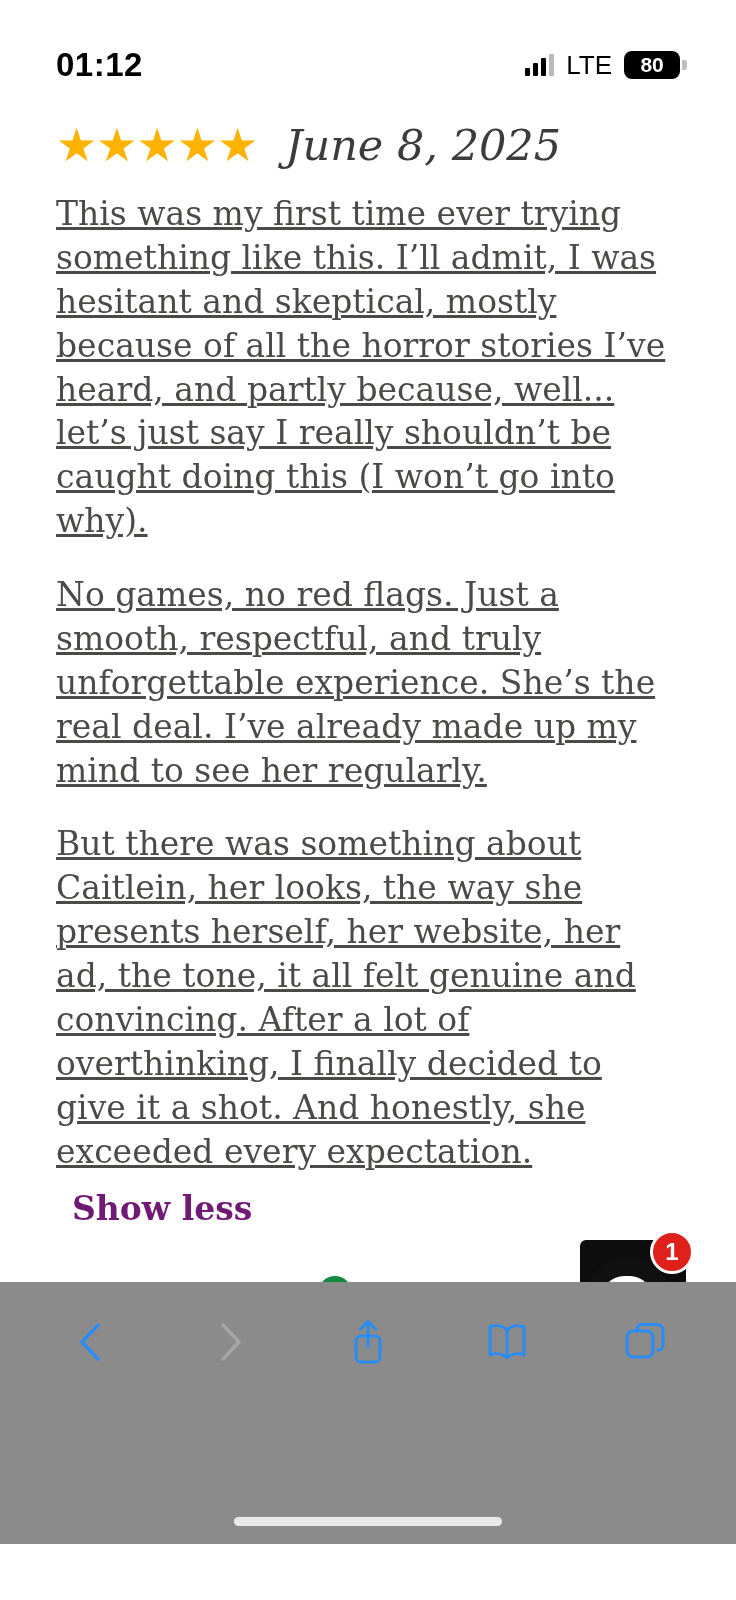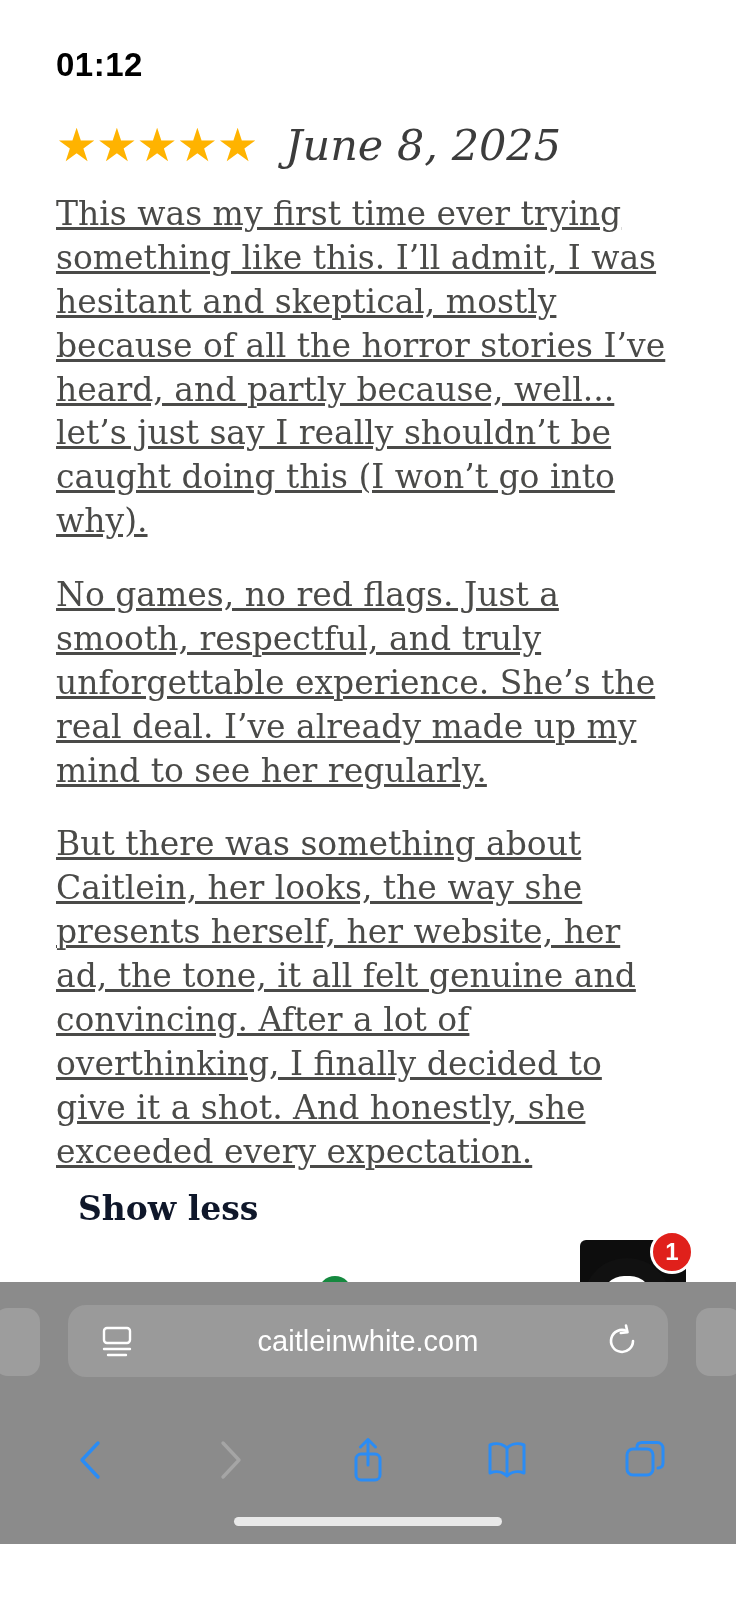--- a/index.html
+++ b/index.html
@@ -119,25 +119,25 @@
   .review-body p {
     font-family: "DejaVu Serif", serif;
     font-size: 33px;
     line-height: 1.33;
     color: #4a4a48;
     margin-bottom: 30px;
     text-decoration: underline;
   }
   .show-less {
     display: inline-block;
-    margin-left: 22px;
+    margin-left: 16px;
     font-family: "DejaVu Serif", serif;
     font-weight: 700;
     font-size: 33px;
-    color: #0f172a;
+    color: #701a75;
     margin-top: -14px;
   }
   .review-footer {
     display: flex;
     align-items: center;
     gap: 40px;
     margin-top: 48px;
   }
   .author {
     font-family: Liberation Mono, monospace;
@@ -296,20 +296,32 @@
     background: #e9e9e9;
   }
 </style>
 </head>
 <body>
 
 <div class="phone">
 
   <div class="statusbar">
     <div class="status-time">01:12</div>
+    <div class="status-right">
+      <div class="signal">
+        <i></i>
+          <i></i>
+          <i></i>
+          <i></i>
+      </div>
+      <div class="lte">LTE</div>
+      <div class="battery">
+        <span>80</span>
+      </div>
+    </div>
   </div>
 
   <div class="content">
     <div class="review-head">
       <div class="stars">★★★★★</div>
       <div class="review-date">June 8, 2025</div>
     </div>
 
     <div class="review-body">
       <p>This was my first time ever trying something like this. I’ll admit, I was hesitant and skeptical, mostly because of all the horror stories I’ve heard, and partly because, well... let’s just say I really shouldn’t be caught doing this (I won’t go into why).</p>
@@ -332,41 +344,20 @@
   </div>
 
   <div class="chat-widget">
     <div class="chat-square"></div>
     <div class="chat-circle"></div>
     <div class="chat-bubble"></div>
     <div class="chat-badge">1</div>
   </div>
 
   <div class="browser-chrome">
-    <div class="addressbar-row">
-      <div class="tab-peek left"></div>
-      <div class="tab-peek right"></div>
-
-      <div class="addressbar">
-        <span class="aa-icon">
-          <svg width="42" height="36" viewBox="0 0 42 36" aria-hidden="true">
-            <rect x="8" y="5" width="26" height="15" rx="3" fill="none" stroke="#ffffff" stroke-width="2.4"></rect>
-            <line x1="8" y1="26" x2="34" y2="26" stroke="#ffffff" stroke-width="2.4" stroke-linecap="round"></line>
-            <line x1="12" y1="32" x2="30" y2="32" stroke="#ffffff" stroke-width="2.4" stroke-linecap="round"></line>
-          </svg>
-        </span>
-        <span class="url-text">caitleinwhite.com</span>
-        <span class="reload-icon">
-          <svg width="36" height="36" viewBox="0 0 36 36" aria-hidden="true">
-            <path d="M29 18 A11 11 0 1 1 22.5 7.9" fill="none" stroke="#ffffff" stroke-width="2.6" stroke-linecap="round"></path>
-            <path d="M22 2.5 L23.5 9.2 L16.8 10" fill="none" stroke="#ffffff" stroke-width="2.6" stroke-linecap="round" stroke-linejoin="round"></path>
-          </svg>
-        </span>
-      </div>
-    </div>
 
     <div class="toolbar">
       <div class="toolbar-btn">
         <svg width="34" height="44" viewBox="0 0 34 44" aria-hidden="true">
           <path d="M24 5 L8 22 L24 39" fill="none" stroke="#2a8cf5" stroke-width="3.4" stroke-linecap="round" stroke-linejoin="round"></path>
         </svg>
       </div>
       <div class="toolbar-btn">
         <svg width="34" height="44" viewBox="0 0 34 44" aria-hidden="true">
           <path d="M10 5 L26 22 L10 39" fill="none" stroke="#a5a5a5" stroke-width="3.4" stroke-linecap="round" stroke-linejoin="round"></path>

